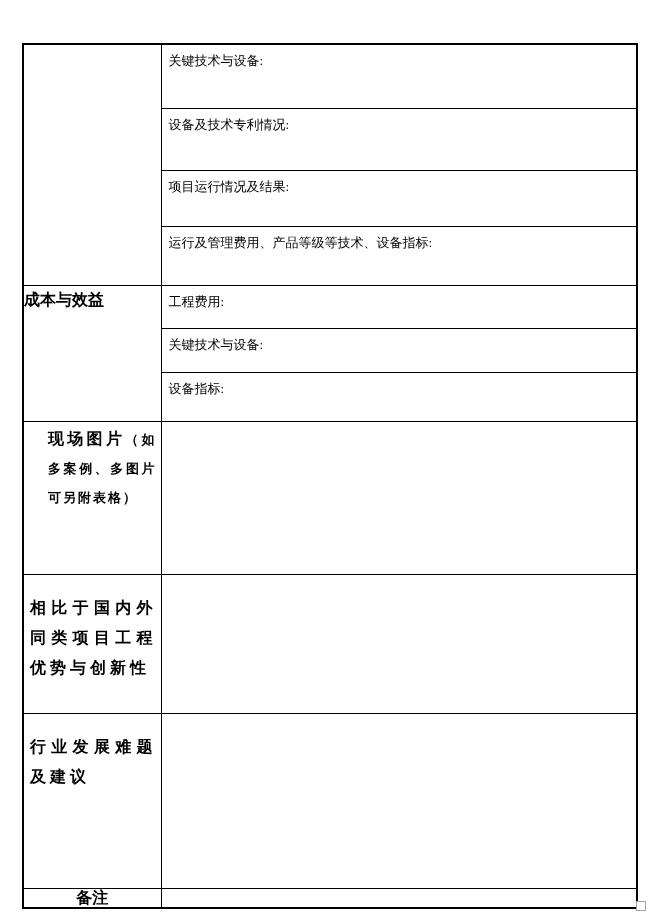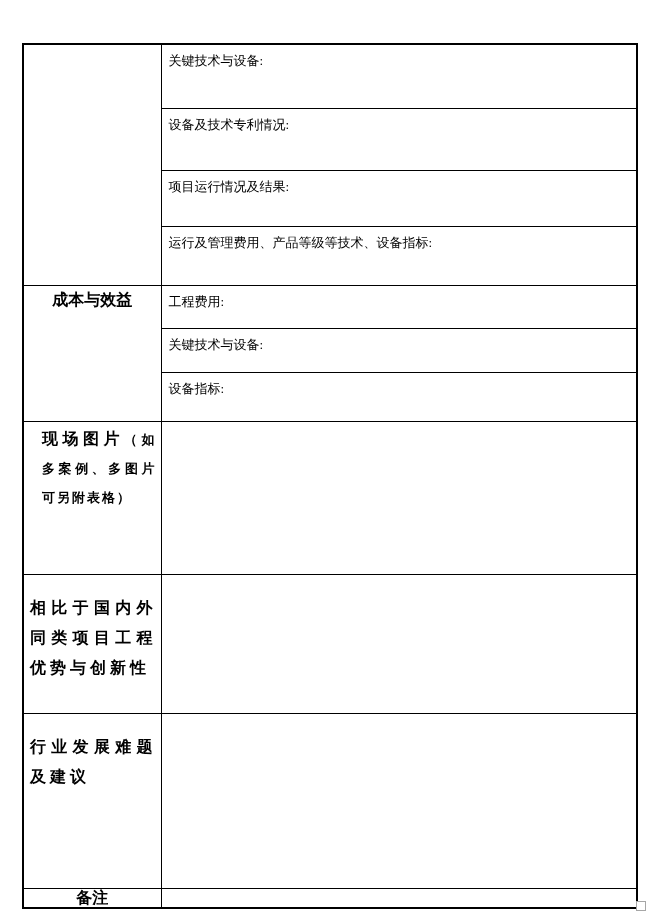--- a/index.html
+++ b/index.html
@@ -38,34 +38,34 @@
   
   td.answer {
     font-size: 13px;
     line-height: 17px;
     padding: 7px 8px 0 7px;
   }
   
   td.head-center {
     font-weight: bold;
     font-size: 16px;
-    text-align: center;
+    text-align: left;
     padding-top: 4px;
     line-height: 19px;
   }
   td.head-remark {
     font-weight: bold;
     font-size: 16px;
     text-align: center;
     vertical-align: middle;
     line-height: 18px;
   }
   td.head-wrap {
     font-weight: bold;
-    padding: 3px 4px 0 18px;
+    padding: 3px 4px 0 24px;
     line-height: 28px;
     letter-spacing: 2px;
     text-align: justify;
   }
   td.head-wrap .big { font-size: 16px; }
   td.head-wrap .small { font-size: 13px; }
   td.head-justify {
     font-weight: bold;
     font-size: 16px;
     line-height: 30px;

